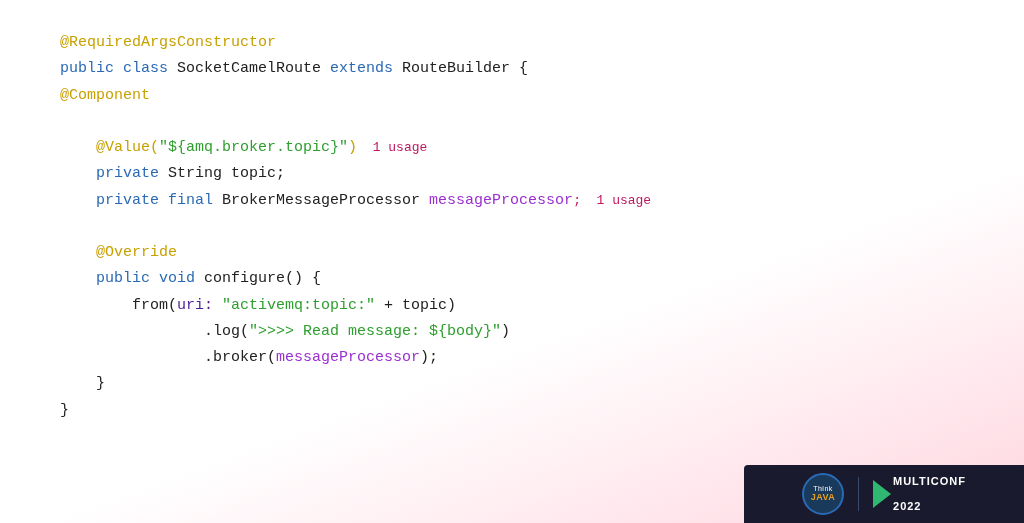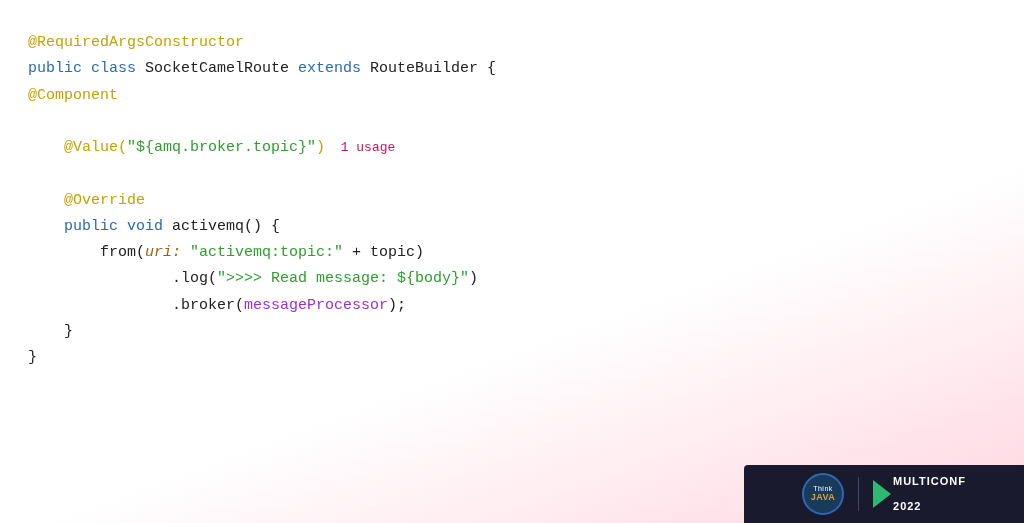--- a/index.html
+++ b/index.html
@@ -7,38 +7,38 @@
     body {
       width: 1024px;
       height: 523px;
       overflow: hidden;
       background: linear-gradient(160deg, #ffffff 60%, #ffd6e0 100%);
       font-family: 'Courier New', Courier, monospace;
       position: relative;
     }
 
     .code-area {
-      padding: 30px 28px;
+      padding: 30px 60px;
       font-size: 15px;
       line-height: 1.75;
       color: #222;
     }
 
     .line {
       display: block;
       white-space: pre;
     }
 
     .c-annotation { color: #c8a000; }
     .c-keyword    { color: #2a6ab5; }
     .c-string     { color: #2e9e2e; }
     .c-param      { color: #9b30d0; }
     .c-comment    { color: #be185d; font-size: 13px; }
     .c-plain      { color: #222; }
-    .c-uri-label  { color: #a16207; font-style: italic; }
+    .c-uri-label  { color: #4c1d95; }
 
     
     .bottom-bar {
       position: absolute;
       bottom: 0;
       right: 0;
       width: 280px;
       height: 58px;
       background: #1a1a2e;
       display: flex;
@@ -122,23 +122,25 @@
   </style>
 </head>
 <body>
 
 <div class="code-area">
 <span class="line"><span class="c-annotation">@RequiredArgsConstructor</span></span>
     <span class="line"><span class="c-keyword">public </span><span class="c-keyword">class </span><span class="c-plain">SocketCamelRoute </span><span class="c-keyword">extends </span><span class="c-plain">RouteBuilder</span><span class="c-plain"> {</span></span>
     <span class="line"><span class="c-annotation">@Component</span></span>
     <span class="line">&nbsp;</span>
     <span class="line"><span class="c-annotation">    @Value(</span><span class="c-string">"${amq.broker.topic}"</span><span class="c-annotation">)</span><span class="c-comment">  1 usage</span></span>
+    <span class="line"><span class="c-plain">    </span><span class="c-keyword">private </span><span class="c-plain">String</span><span class="c-plain"> topic;</span></span>
+    <span class="line"><span class="c-plain">    </span><span class="c-keyword">private final </span><span class="c-plain">BrokerMessageProcessor </span><span class="c-param">messageProcessor</span><span class="c-comment">;  1 usage</span></span>
     <span class="line">&nbsp;</span>
     <span class="line"><span class="c-annotation">    @Override</span></span>
-    <span class="line"><span class="c-plain">    </span><span class="c-keyword">public </span><span class="c-keyword">void </span><span class="c-plain">activemq() {</span></span>
+    <span class="line"><span class="c-plain">    </span><span class="c-keyword">public </span><span class="c-keyword">void </span><span class="c-plain">configure() {</span></span>
     <span class="line"><span class="c-plain">        from(</span><span class="c-uri-label">uri: </span><span class="c-string">"activemq:topic:"</span><span class="c-plain"> + topic)</span></span>
     <span class="line"><span class="c-plain">                .log(</span><span class="c-string">"&gt;&gt;&gt;&gt; Read message: ${body}"</span><span class="c-plain">)</span></span>
     <span class="line"><span class="c-plain">                .broker(</span><span class="c-param">messageProcessor</span><span class="c-plain">);</span></span>
     <span class="line"><span class="c-plain">    }</span></span>
     <span class="line"><span class="c-plain">}</span></span>
   </div>
 
 <div class="bottom-bar">
   <div class="logo-circle">
     <span class="logo-think">Think</span>

